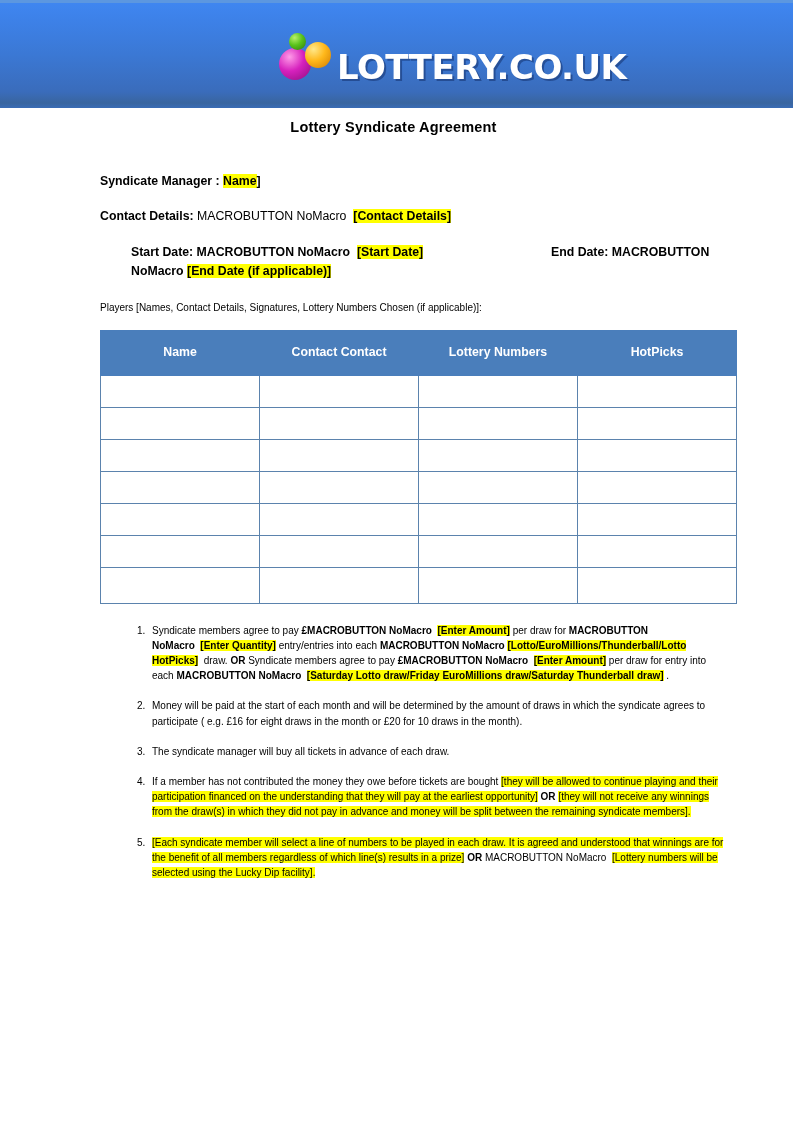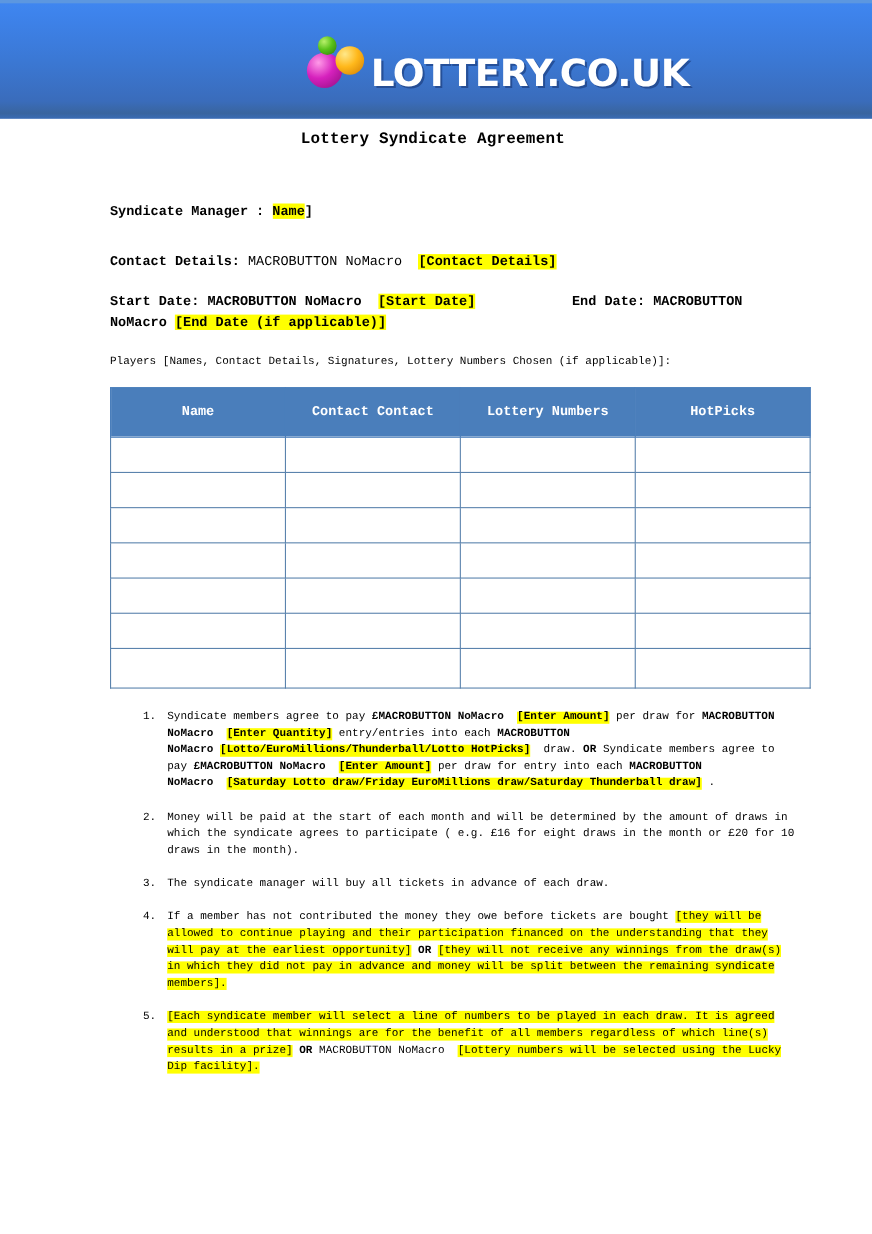--- a/index.html
+++ b/index.html
@@ -81,50 +81,50 @@
     line-height: 1;
     white-space: nowrap;
   }
 
   
   .page {
     position: absolute;
     left: 0;
     top: 108px;
     width: 787px;
-    font-family: Liberation Mono, monospace;
   }
   .doc-title {
     text-align: center;
     font-size: 14.5px;
     font-weight: bold;
     margin-top: 11px;
     letter-spacing: 0.2px;
   }
 
   .content {
     position: relative;
     margin-left: 100px;
     margin-right: 63px;
     font-size: 12.3px;
     line-height: 1.55;
   }
 
-  .field-line { margin-top: 11px; }
+  .field-line { margin-top: 0; }
   .b { font-weight: bold; }
   .hl { background: #ffff00; }
   .hlb { background: #ffff00; font-weight: bold; }
 
   .gap-a { height: 37px; }
   .gap-b { height: 16px; }
   .gap-c { height: 17px; }
   .gap-d { height: 19px; }
 
   .two-col {
     position: relative;
+    margin-left: 31px;
   }
   .end-date-col {
     position: absolute;
     left: 420px;
     top: 0;
     white-space: nowrap;
   }
 
   .players-label {
     font-size: 10px;

